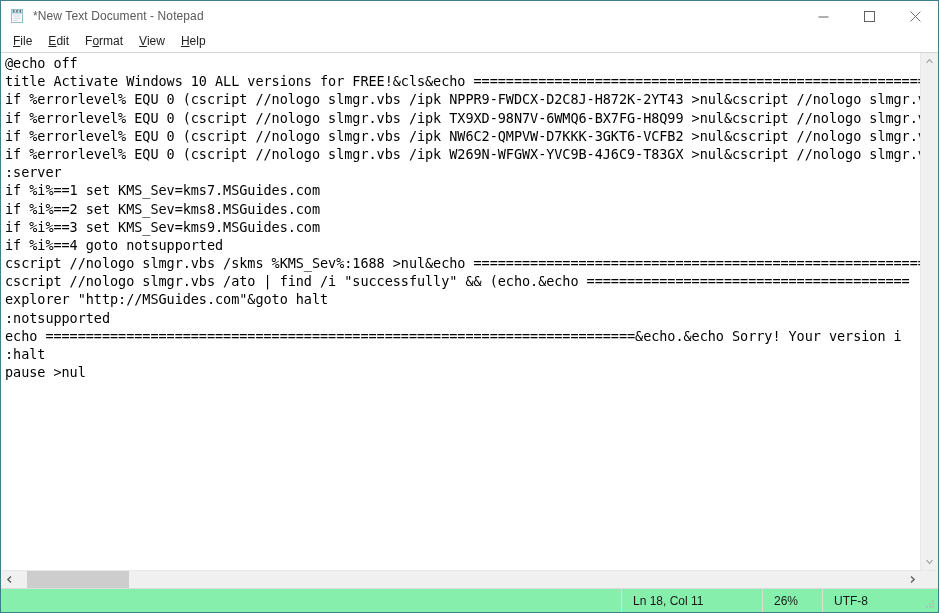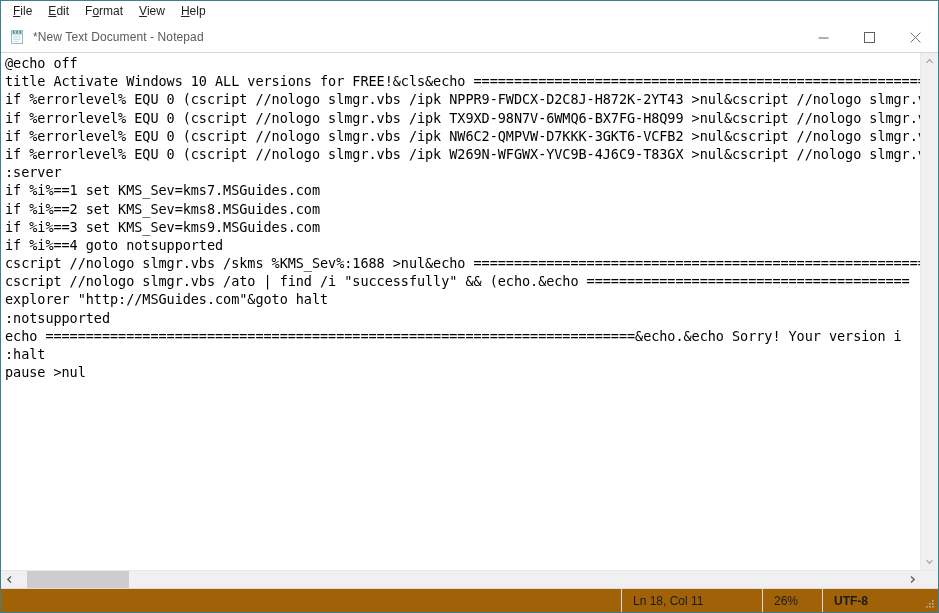--- a/index.html
+++ b/index.html
@@ -191,21 +191,21 @@
     width: 17px;
     height: 17px;
     background: #f0f0f0;
     flex: 0 0 auto;
   }
 
   
   #status-bar {
     height: 23px;
     min-height: 23px;
-    background: #a16207;
+    background: #86efac;
     border-top: 1px solid #dcdcdc;
     display: flex;
     align-items: stretch;
     position: relative;
   }
   #status-spacer {
     flex: 1 1 auto;
   }
   .status-cell {
     display: flex;
@@ -214,42 +214,34 @@
     color: #1a1a1a;
     border-left: 1px solid #dcdcdc;
     padding-left: 11px;
     box-sizing: border-box;
     white-space: nowrap;
     font-family: "Liberation Sans", sans-serif;
   }
   #status-ln   { width: 141px; }
   #status-zoom { width: 60px; }
   #status-eol  { width: 122px; }
-  #status-enc  { width: 100px; font-weight: bold; }
+  #status-enc  { width: 100px; }
   #resize-grip {
     width: 16px;
     display: flex;
     align-items: flex-end;
     justify-content: flex-end;
     padding: 0 3px 3px 0;
     box-sizing: border-box;
   }
 </style>
 </head>
 <body>
 
 <div id="notepad-window" style="border-color: rgb(63, 127, 140);">
-
-  <div id="menu-bar">
-    <div class="menu-item"><span class="ak">F</span><span>ile</span></div>
-    <div class="menu-item"><span class="ak">E</span><span>dit</span></div>
-    <div class="menu-item"><span>F</span><span class="ak">o</span><span>rmat</span></div>
-    <div class="menu-item"><span class="ak">V</span><span>iew</span></div>
-    <div class="menu-item"><span class="ak">H</span><span>elp</span></div>
-  </div>
 
   <div id="title-bar">
     <span id="app-icon">
       <svg width="16" height="16" viewBox="0 0 16 16" aria-hidden="true">
         <rect x="2.5" y="1.5" width="11" height="13" fill="#ffffff" stroke="#8fbfcf" stroke-width="1"></rect>
         <rect x="2.5" y="1.5" width="11" height="3.5" fill="#bfe2ec" stroke="#8fbfcf" stroke-width="1"></rect>
         <rect x="4" y="2" width="1.4" height="2.4" fill="#6a6a6a"></rect>
         <rect x="7.3" y="2" width="1.4" height="2.4" fill="#6a6a6a"></rect>
         <rect x="10.6" y="2" width="1.4" height="2.4" fill="#6a6a6a"></rect>
         <rect x="4.2" y="6.6" width="7.4" height="0.9" fill="#c6d7de"></rect>
@@ -271,20 +263,28 @@
           <rect x="0.5" y="0.5" width="10" height="10" fill="none" stroke="#606060" stroke-width="1"></rect>
         </svg>
       </button>
       <button class="caption-btn">
         <svg width="11" height="11" viewBox="0 0 11 11" aria-hidden="true">
           <line x1="0.6" y1="0.6" x2="10.4" y2="10.4" stroke="#707070" stroke-width="1"></line>
           <line x1="10.4" y1="0.6" x2="0.6" y2="10.4" stroke="#707070" stroke-width="1"></line>
         </svg>
       </button>
     </div>
+  </div>
+
+  <div id="menu-bar">
+    <div class="menu-item"><span class="ak">F</span><span>ile</span></div>
+    <div class="menu-item"><span class="ak">E</span><span>dit</span></div>
+    <div class="menu-item"><span>F</span><span class="ak">o</span><span>rmat</span></div>
+    <div class="menu-item"><span class="ak">V</span><span>iew</span></div>
+    <div class="menu-item"><span class="ak">H</span><span>elp</span></div>
   </div>
 
   <div id="editor-region">
     <div id="editor-row">
 
       <div id="text-area" style="background: rgb(255, 255, 255);">
         <div id="text-content" style="color: rgb(0, 0, 0);"><span class="ln">@echo off</span><span class="ln">title Activate Windows 10 ALL versions for FREE!&amp;cls&amp;echo ============================================================================</span><span class="ln">if %errorlevel% EQU 0 (cscript //nologo slmgr.vbs /ipk NPPR9-FWDCX-D2C8J-H872K-2YT43 &gt;nul&amp;cscript //nologo slmgr.v</span><span class="ln">if %errorlevel% EQU 0 (cscript //nologo slmgr.vbs /ipk TX9XD-98N7V-6WMQ6-BX7FG-H8Q99 &gt;nul&amp;cscript //nologo slmgr.v</span><span class="ln">if %errorlevel% EQU 0 (cscript //nologo slmgr.vbs /ipk NW6C2-QMPVW-D7KKK-3GKT6-VCFB2 &gt;nul&amp;cscript //nologo slmgr.v</span><span class="ln">if %errorlevel% EQU 0 (cscript //nologo slmgr.vbs /ipk W269N-WFGWX-YVC9B-4J6C9-T83GX &gt;nul&amp;cscript //nologo slmgr.v</span><span class="ln">:server</span><span class="ln">if %i%==1 set KMS_Sev=kms7.MSGuides.com</span><span class="ln">if %i%==2 set KMS_Sev=kms8.MSGuides.com</span><span class="ln">if %i%==3 set KMS_Sev=kms9.MSGuides.com</span><span class="ln">if %i%==4 goto notsupported</span><span class="ln">cscript //nologo slmgr.vbs /skms %KMS_Sev%:1688 &gt;nul&amp;echo =========================================================</span><span class="ln">cscript //nologo slmgr.vbs /ato | find /i "successfully" &amp;&amp; (echo.&amp;echo ========================================</span><span class="ln">explorer "http://MSGuides.com"&amp;goto halt</span><span class="ln">:notsupported</span><span class="ln">echo =========================================================================&amp;echo.&amp;echo Sorry! Your version i</span><span class="ln">:halt</span><span class="ln">pause &gt;nul</span></div>
       </div>
 
       <div id="vscrollbar">

